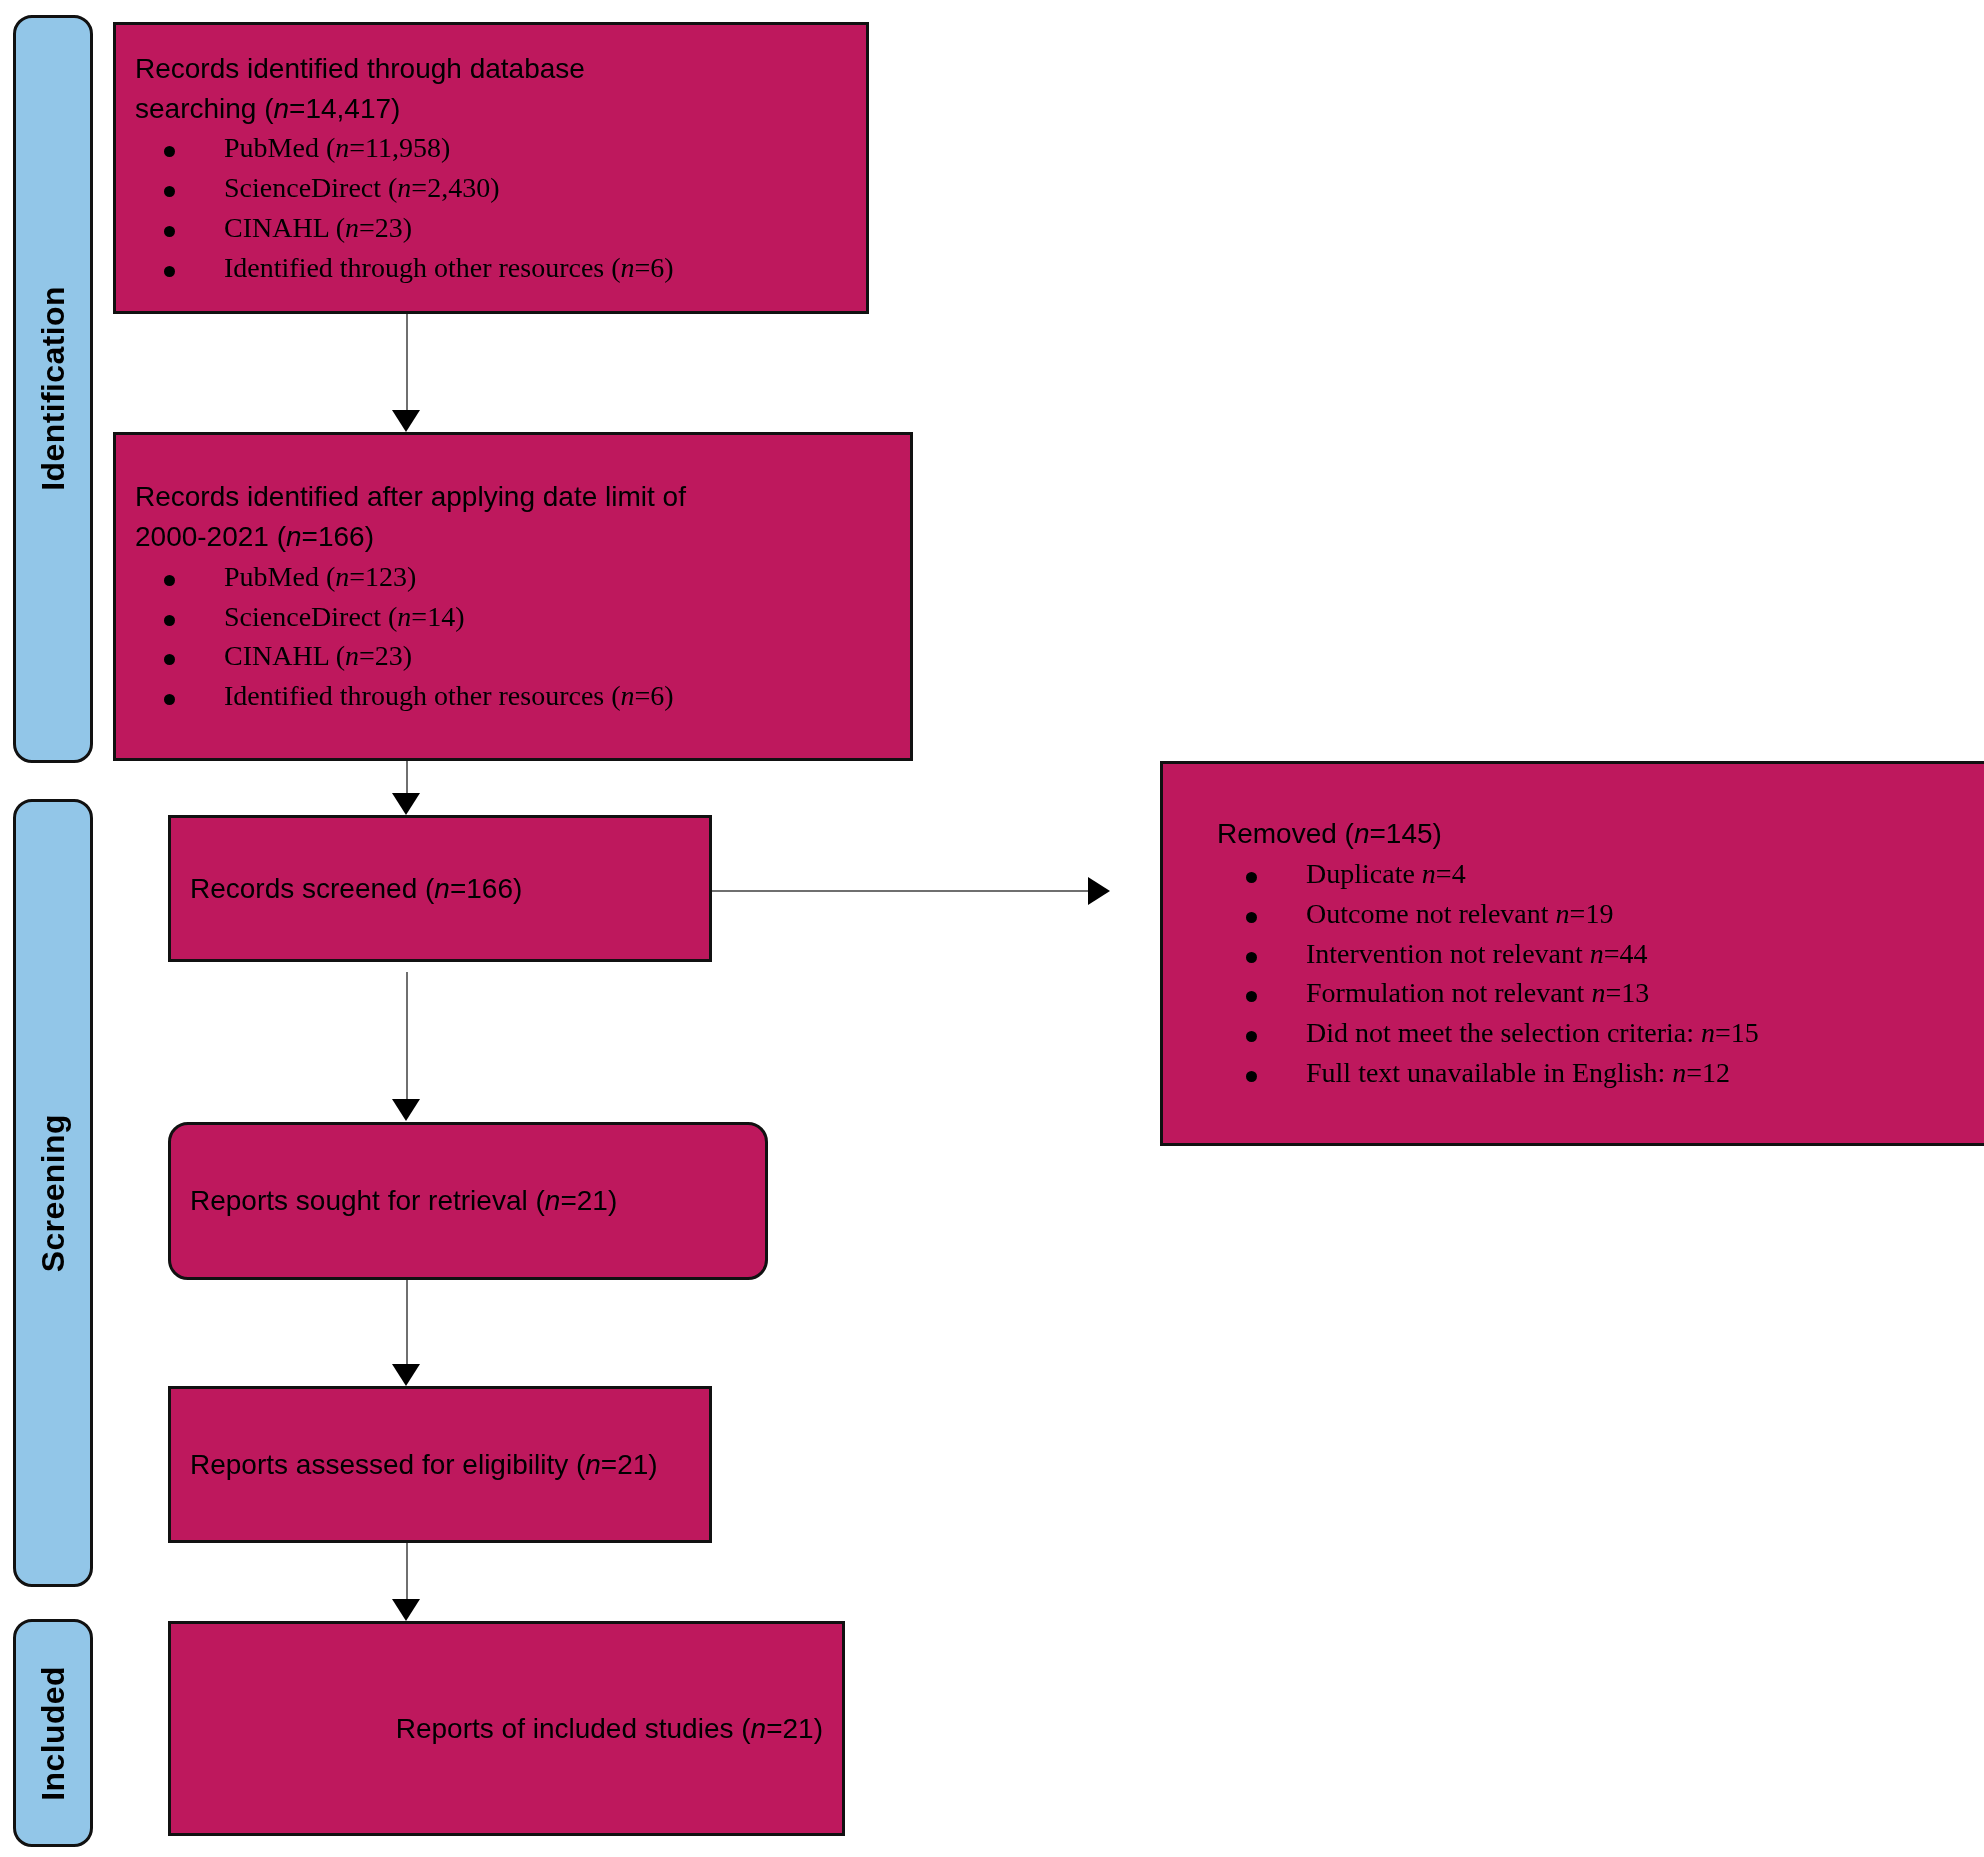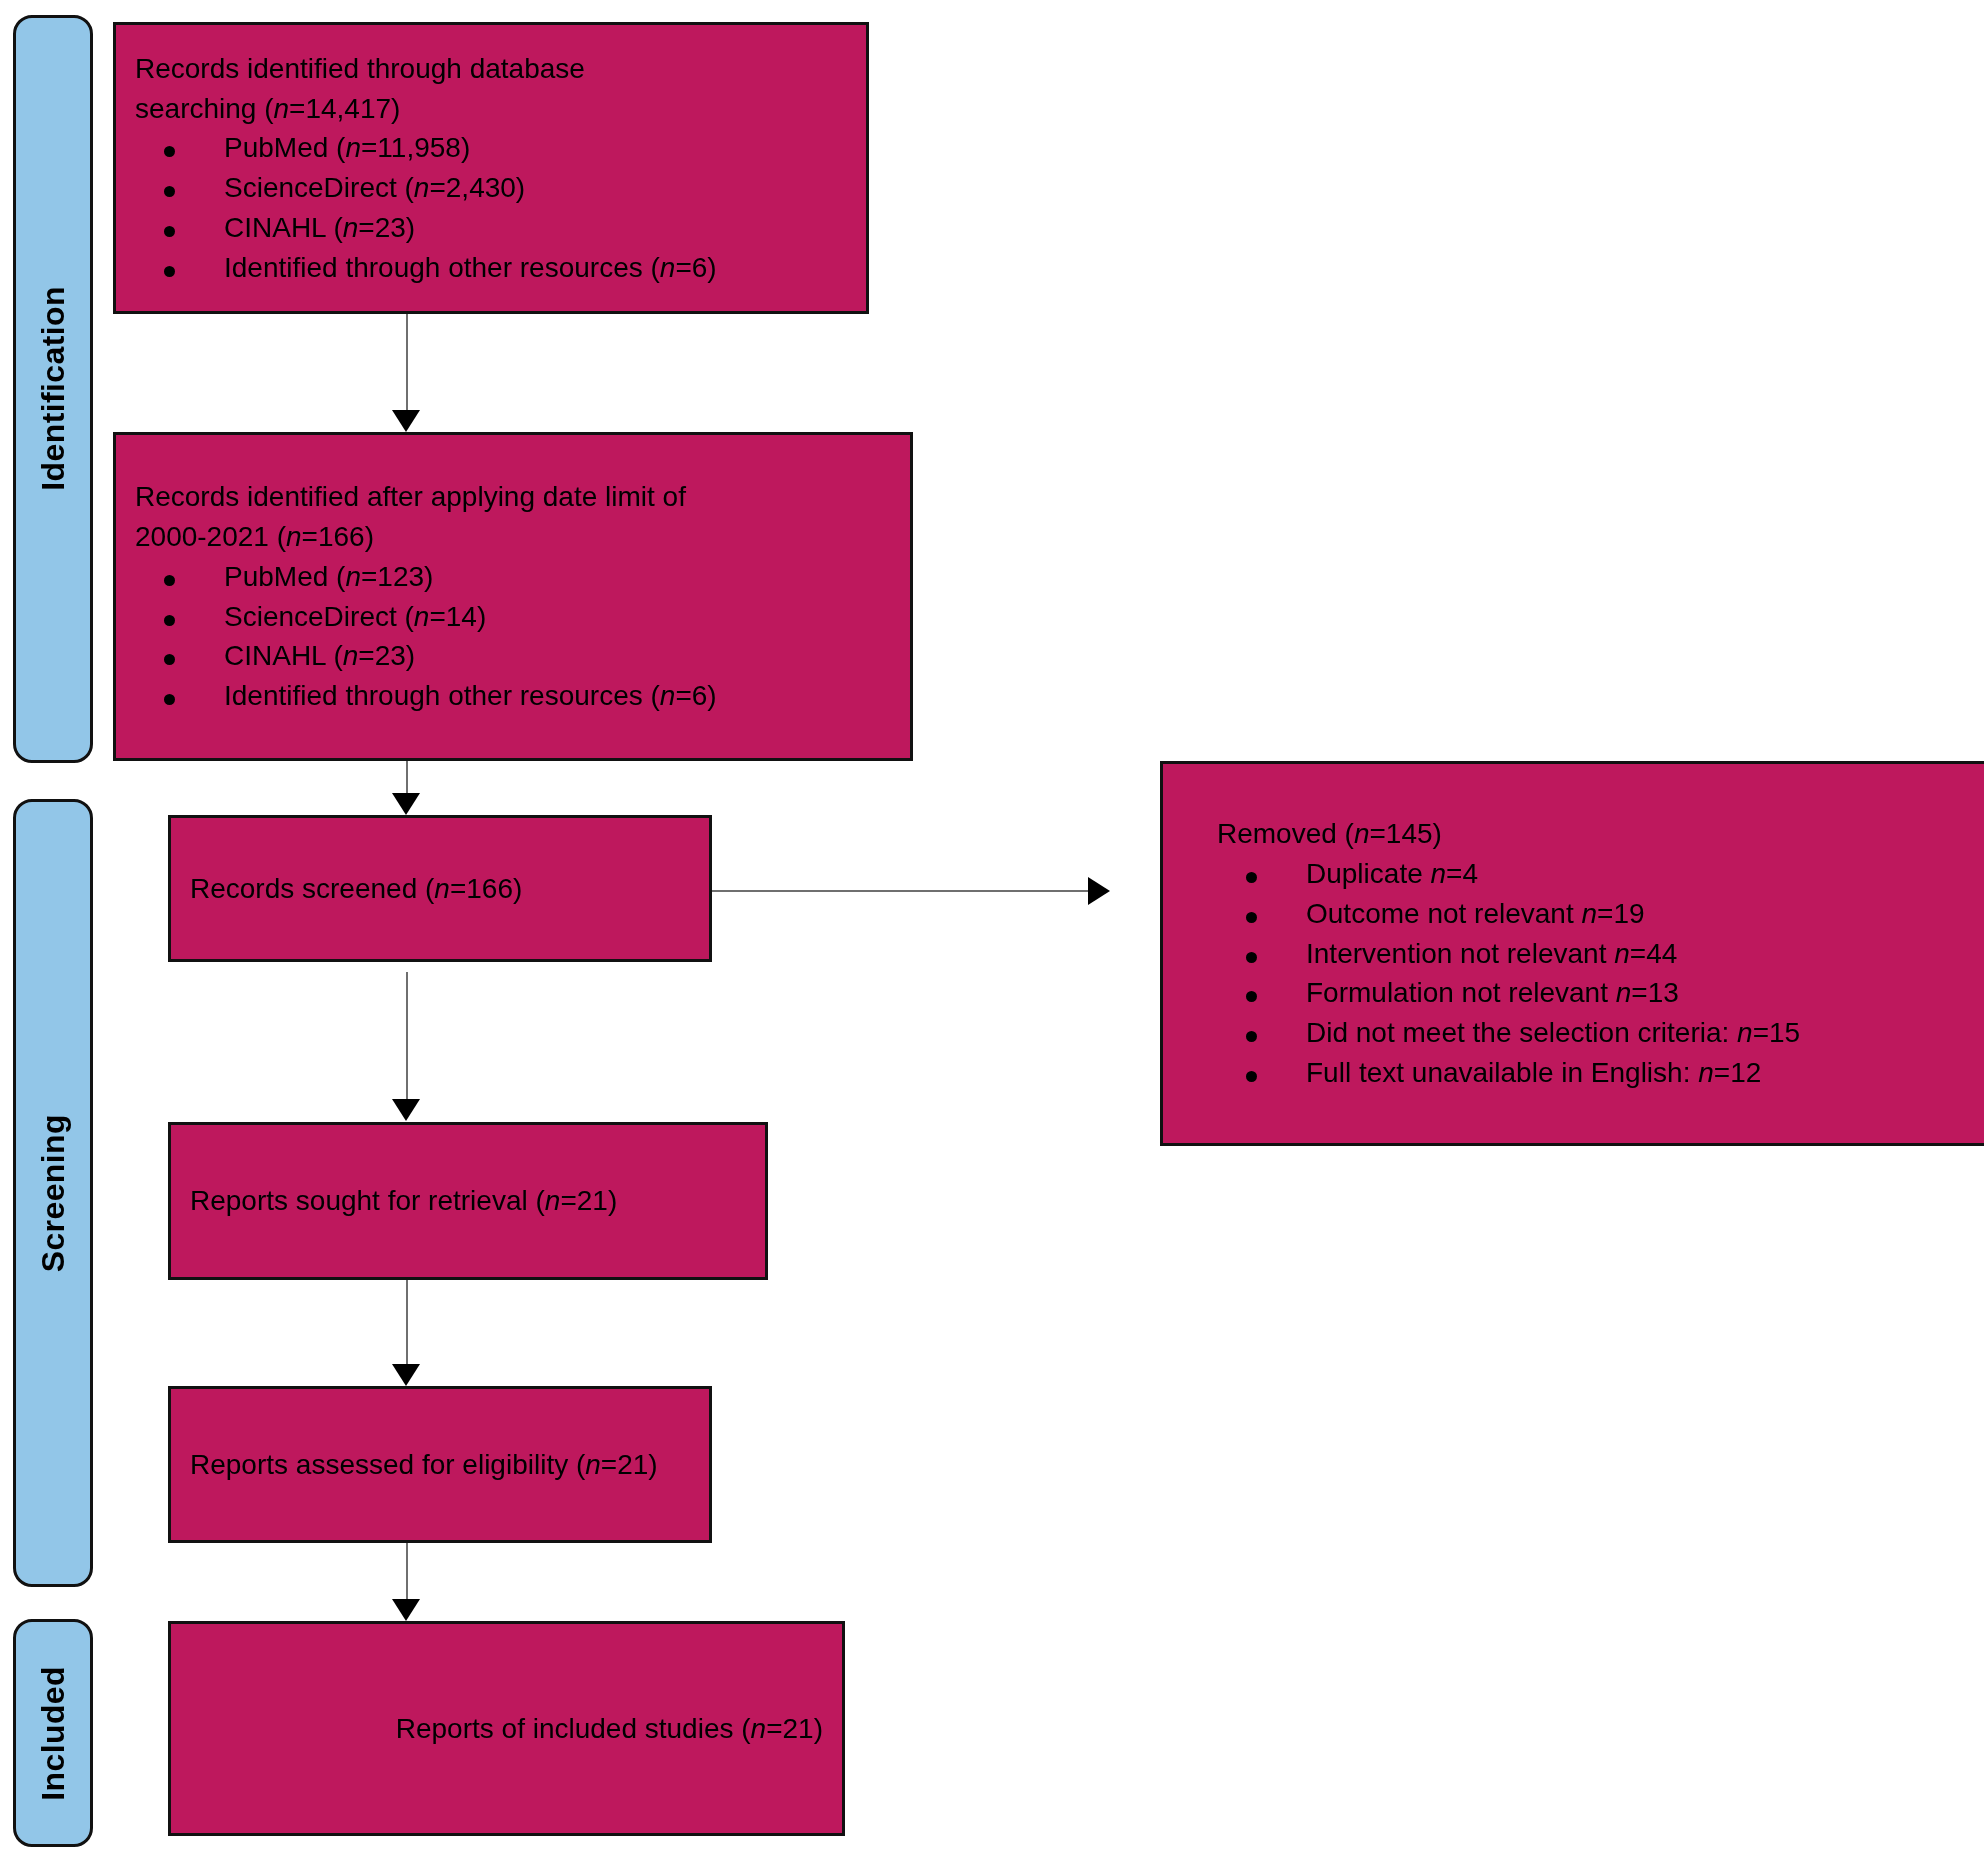--- a/index.html
+++ b/index.html
@@ -47,20 +47,21 @@
     color:#000000;
     font-size:28px;
     line-height:1.42;
     padding:0 19px;
   }
   .box-title{ margin:0; }
   ul.box-list{
     list-style:none;
     margin:0;
     padding:0;
+    font-family:Liberation Serif, serif;
   }
   ul.box-list li{
     position:relative;
     padding-left:89px;
     margin:0;
     line-height:1.42;
   }
   ul.box-list li::before{
     content:"";
     position:absolute;
@@ -201,21 +202,21 @@
         <li>
           <span>Full text unavailable in English: </span><span class="it">n</span><span>=12</span>
         </li>
       </ul>
     </div>
   </div>
 
   <div class="v-line" style="left:406px; top:972px; height:129px;"></div>
   <div class="arrow-down" style="left:392px; top:1099px;"></div>
 
-  <div class="flow-box" style="left:168px; top:1122px; width:600px; height:158px;">
+  <div class="flow-box" style="left:168px; top:1122px; width:600px; height:158px;border-radius:20px;">
     <div class="box-text">
       <span>Reports sought for retrieval (</span><span class="it">n</span><span>=21)</span>
     </div>
   </div>
 
   <div class="v-line" style="left:406px; top:1280px; height:86px;"></div>
   <div class="arrow-down" style="left:392px; top:1364px;"></div>
 
   <div class="flow-box" style="left:168px; top:1386px; width:544px; height:157px;">
     <div class="box-text">

